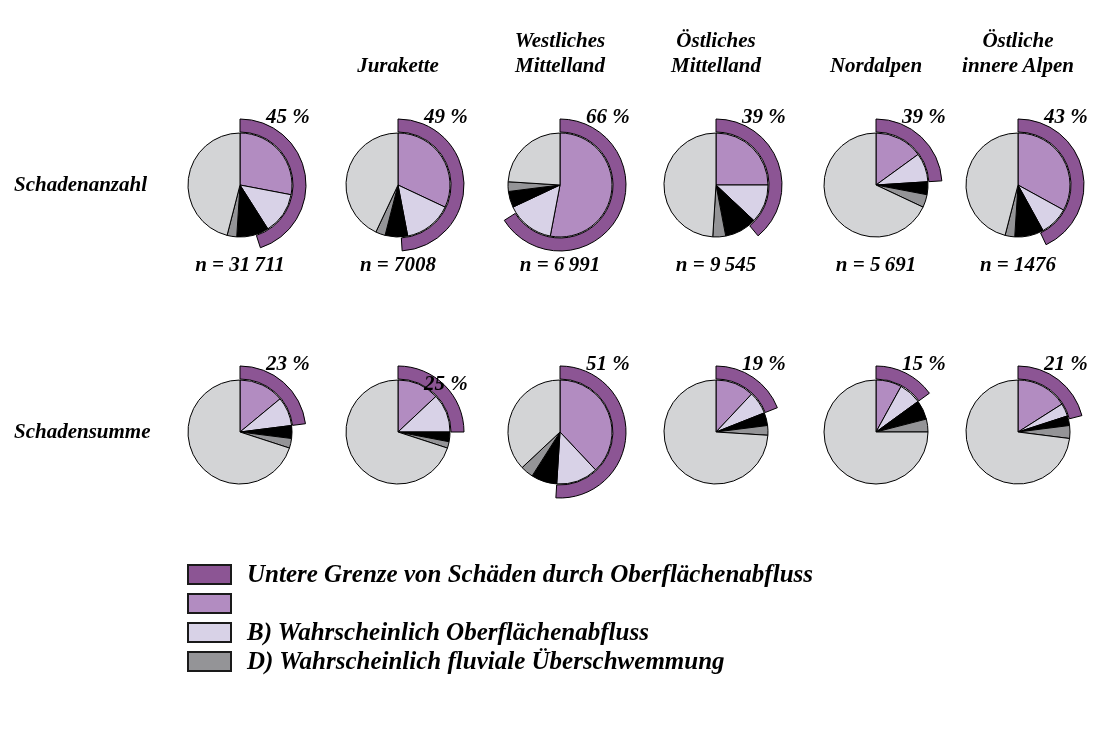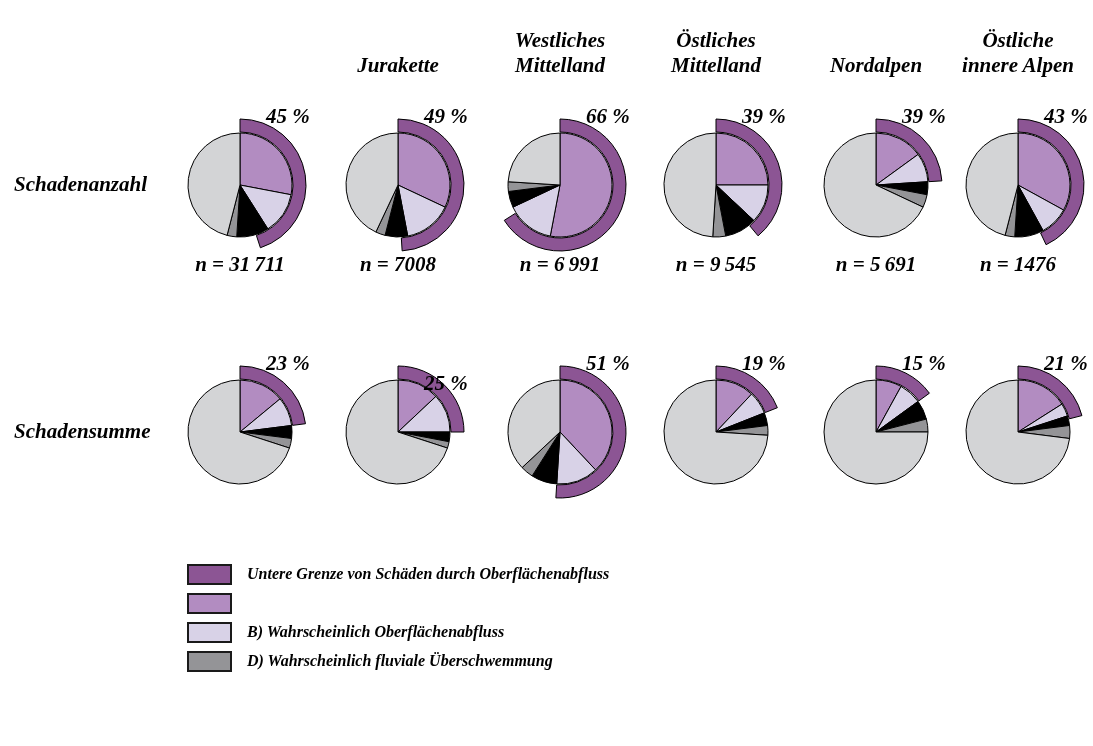--- a/index.html
+++ b/index.html
@@ -43,21 +43,21 @@
     height:22px;margin-bottom:7px;
   }
   .legend-swatch{
     width:45px;height:21px;
     border:2px solid #1a1a1a;
     box-sizing:border-box;
     margin-right:15px;
     flex:0 0 auto;
   }
   .legend-label{
-    font-size:16px;font-weight:600;white-space:nowrap;
+    font-size:25px;font-weight:600;white-space:nowrap;
   }
 </style>
 </head>
 <body>
 
 <div class="canvas">
 
   <div class="col-header" style="left:303px">Jurakette</div>
   <div class="col-header" style="left:465px">Westliches
 Mittelland</div>

